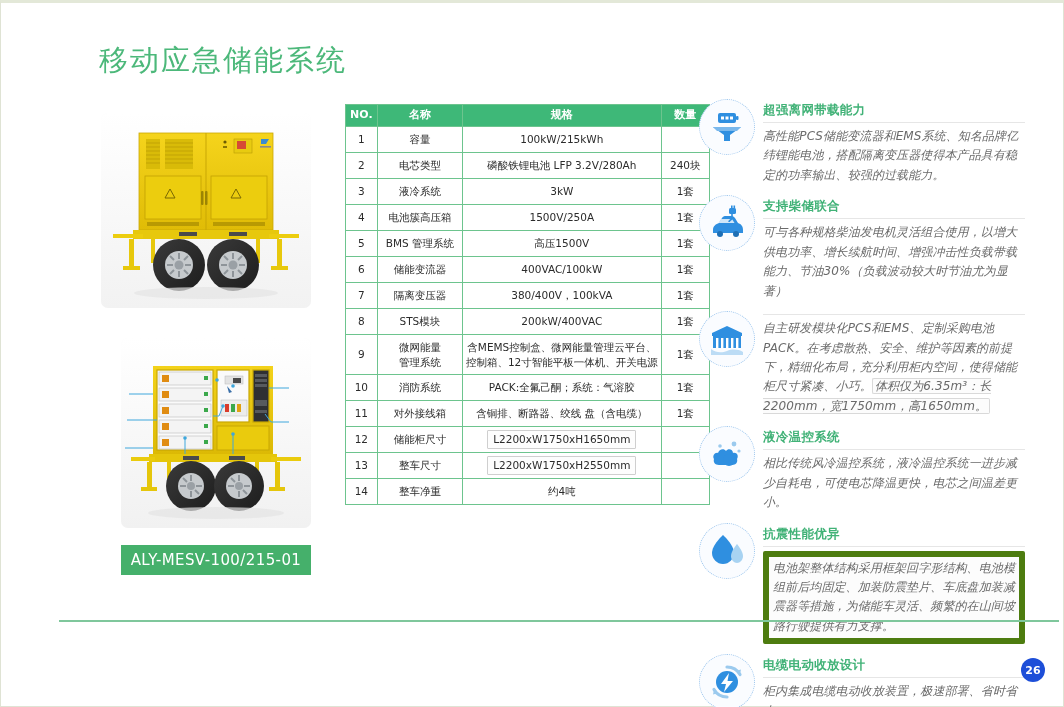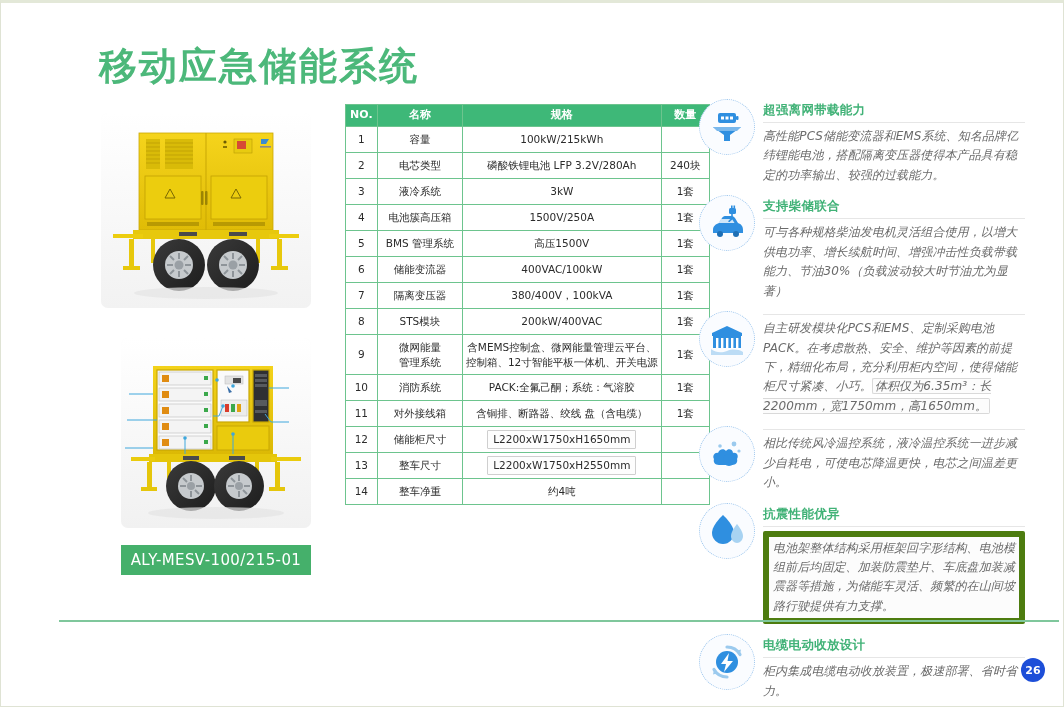--- a/index.html
+++ b/index.html
@@ -12,22 +12,22 @@
   .slide {
     position: relative;
     width: 1064px; height: 707px;
     background: #ffffff;
     border: 1px solid #dfe3d4;
     border-top: 3px solid #e3e8d8;
   }
   .slide-title {
     position: absolute;
     left: 98px; top: 38px;
-    font-size: 38px;
-    font-weight: bold;
+    font-size: 29px;
+    font-weight: normal;
     color: #4cb87a;
     letter-spacing: 2px;
   }
 
   
   .photo {
     position: absolute;
     background: #fbfbfb;
     border-radius: 7px;
     overflow: hidden;
@@ -568,20 +568,21 @@
           <div class="icon-ring"></div>
           <div class="icon-glyph"><svg viewBox="0 0 40 40" width="100%" height="100%">
     <circle cx="27" cy="10" r="2.4" fill="#9bcaee"></circle>
     <circle cx="13" cy="12" r="1.8" fill="#9bcaee"></circle>
     <circle cx="32" cy="17" r="1.6" fill="#9bcaee"></circle>
     <path d="M12 31 c-4 0 -6 -3 -5 -6 c-2 -3 1 -7 4 -6 c1 -4 6 -5 8 -2 c2 -3 7 -2 7 2 c4 -1 6 3 4 6 c1 3 -1 6 -5 6 z" fill="#2f8fe0"></path>
     <circle cx="22" cy="26" r="6" fill="#2f8fe0"></circle>
   </svg></div>
         </div>
         <div class="feature-body">
+          <div class="feature-title">液冷温控系统</div>
           <div class="feature-rule"></div>
           <div class="feature-desc">相比传统风冷温控系统，液冷温控系统一进步减少自耗电，可使电芯降温更快，电芯之间温差更小。</div>
         </div>
       </div>
       <div class="feature boxed">
         <div class="feature-icon">
           <div class="icon-ring"></div>
           <div class="icon-glyph"><svg viewBox="0 0 40 40" width="100%" height="100%">
     <path d="M16 4 C16 4 27 14 27 22 C27 28 22 33 16 33 C10 33 5 28 5 22 C5 14 16 4 16 4 Z" fill="#2f8fe0"></path>
     <path d="M30 13 C30 13 36 20 36 25 C36 29 33 32 30 32 C27 32 24 29 24 25 C24 20 30 13 30 13 Z" fill="#a8d3f2"></path>

